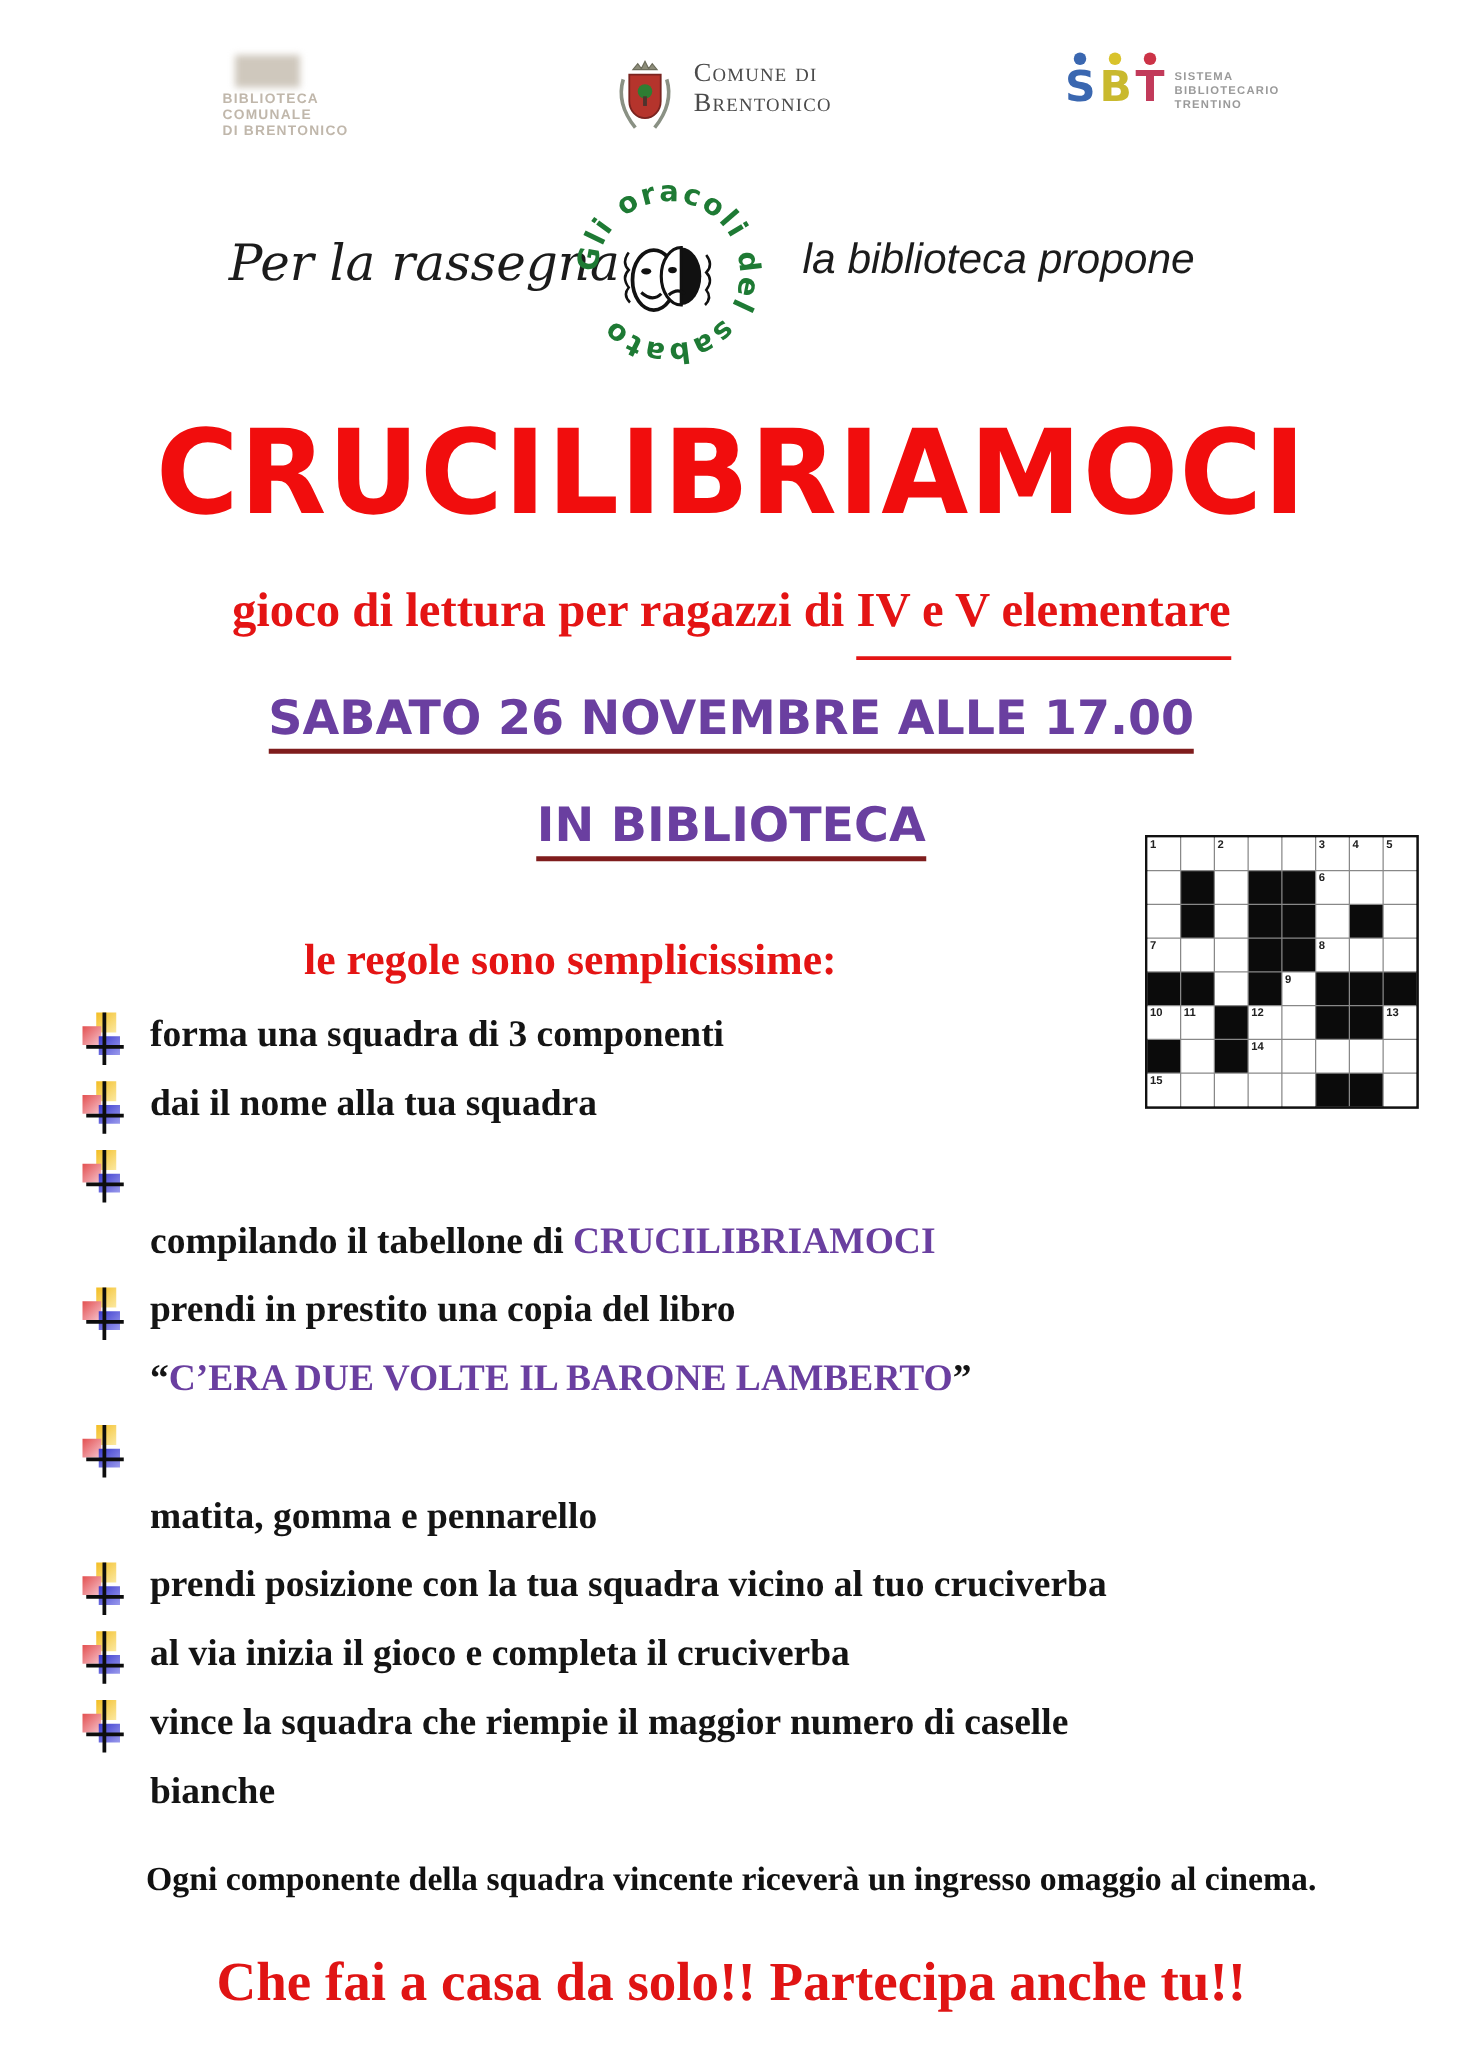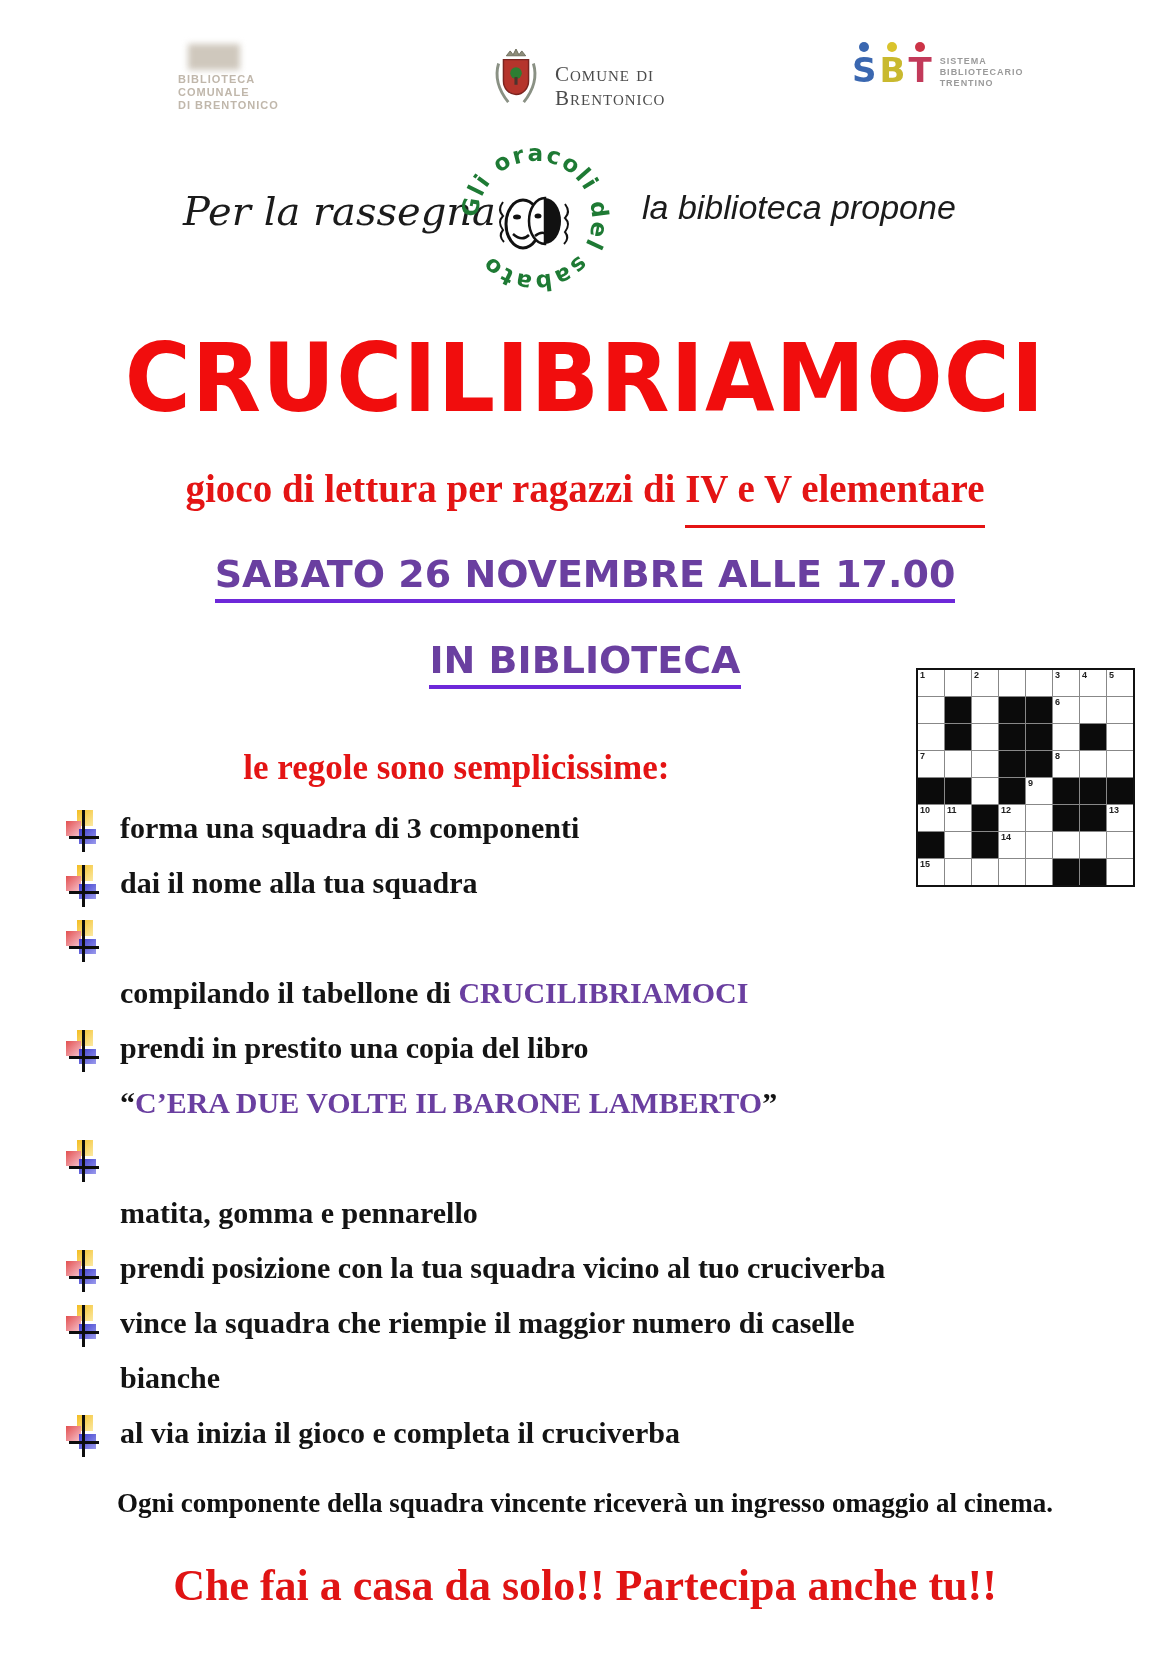--- a/index.html
+++ b/index.html
@@ -10,21 +10,21 @@
   }
 
   
   .logos { position:absolute; top:38px; left:0; width:100%; height:110px; }
 
   .lib-logo { position:absolute; left:178px; top:6px; width:130px; text-align:left; }
   .lib-logo .blob { width:52px; height:26px; background:#cfc8bd; filter:blur(3px); margin:0 0 3px 10px; }
   .lib-logo .l { font-family:"Liberation Sans", sans-serif; font-size:11px; letter-spacing:1px;
                  color:#c0b7ab; font-weight:bold; line-height:13px; }
 
-  .comune-logo { position:absolute; left:487px; top:8px; display:flex; align-items:flex-end; gap:10px; }
+  .comune-logo { position:absolute; left:487px; top:8px; display:flex; align-items:flex-start; gap:10px; }
   .comune-text { font-family:"Liberation Serif", serif; font-variant:small-caps;
                  font-size:21px; line-height:24px; color:#4b4b4b; letter-spacing:1px; }
 
   .sbt-logo { position:absolute; left:852px; top:4px; display:flex; align-items:flex-start; gap:8px; }
   .sbt-letters { display:flex; gap:3px; font-family:"DejaVu Sans", sans-serif; font-weight:bold; }
   .sbt-col { display:flex; flex-direction:column; align-items:center; }
   .sbt-dot { width:10px; height:10px; border-radius:50%; margin-bottom:1px; }
   .dot-blue { background:#3a67b0; } .dot-yellow { background:#d9c32c; } .dot-red { background:#cc3347; }
   .sbt-ch { font-size:34px; line-height:34px; }
   .ch-s { color:#3a67b0; } .ch-b { color:#c9b92e; } .ch-t { color:#c23a5a; }
@@ -40,21 +40,21 @@
 
   
   .title { position:absolute; top:326px; left:0; width:100%; text-align:center;
            font-family:"DejaVu Sans", sans-serif; font-weight:bold; font-size:90px;
            color:#f10d0d; letter-spacing:1px; transform:scaleY(1.04); }
   .subtitle { position:absolute; top:466px; left:0; width:100%; text-align:center;
               font-family:"Liberation Serif", serif; font-weight:bold; font-size:39px; color:#e41414; }
   .subtitle .ul { border-bottom:3px solid #e41414; padding-bottom:15px; }
   .when { position:absolute; top:552px; left:0; width:100%; text-align:center; }
   .when span, .where span { font-family:"DejaVu Sans", sans-serif; font-weight:bold; font-size:38px;
-              color:#6a3fa0; display:inline-block; border-bottom:4px solid #6d28d9; padding-bottom:3px; }
+              color:#6a3fa0; display:inline-block; border-bottom:4px solid #7f1d1d; padding-bottom:3px; }
   .where { position:absolute; top:638px; left:0; width:100%; text-align:center; }
   .rules-heading { position:absolute; top:748px; left:0; width:78%; text-align:center;
                    font-family:"Liberation Serif", serif; font-weight:bold; font-size:35px; color:#e41414; }
 
   
   .crossword { position:absolute; left:916px; top:668px;
                display:grid; grid-template-columns:repeat(8, 26px); grid-auto-rows:26px;
                gap:1px; background:#888; border:2px solid #111; }
   .cw-cell { background:#ffffff; position:relative; }
   .cw-cell.black { background:#0b0b0b; }
@@ -331,28 +331,28 @@
       <div><span>prendi posizione con la tua squadra vicino al tuo cruciverba</span></div>
     </li>
     <li class="rule">
       <span class="bullet">
         <i class="sq-y"></i>
         <i class="sq-r"></i>
         <i class="sq-b"></i>
         <i class="bar-v"></i>
         <i class="bar-h"></i>
       </span>
+      <div><span>al via inizia il gioco e completa il cruciverba</span></div>
+    </li>
+    <li class="rule">
+      <span class="bullet">
+        <i class="sq-y"></i>
+        <i class="sq-r"></i>
+        <i class="sq-b"></i>
+        <i class="bar-v"></i>
+        <i class="bar-h"></i>
+      </span>
       <div><span>vince la squadra che riempie il maggior numero di caselle</span><br><span>bianche</span></div>
-    </li>
-    <li class="rule">
-      <span class="bullet">
-        <i class="sq-y"></i>
-        <i class="sq-r"></i>
-        <i class="sq-b"></i>
-        <i class="bar-v"></i>
-        <i class="bar-h"></i>
-      </span>
-      <div><span>al via inizia il gioco e completa il cruciverba</span></div>
     </li>
   </ul>
 
 <div class="note">Ogni componente della squadra vincente riceverà un ingresso omaggio al cinema.</div>
 <div class="cta">Che fai a casa da solo!! Partecipa anche tu!!</div>
 
 </body></html>

